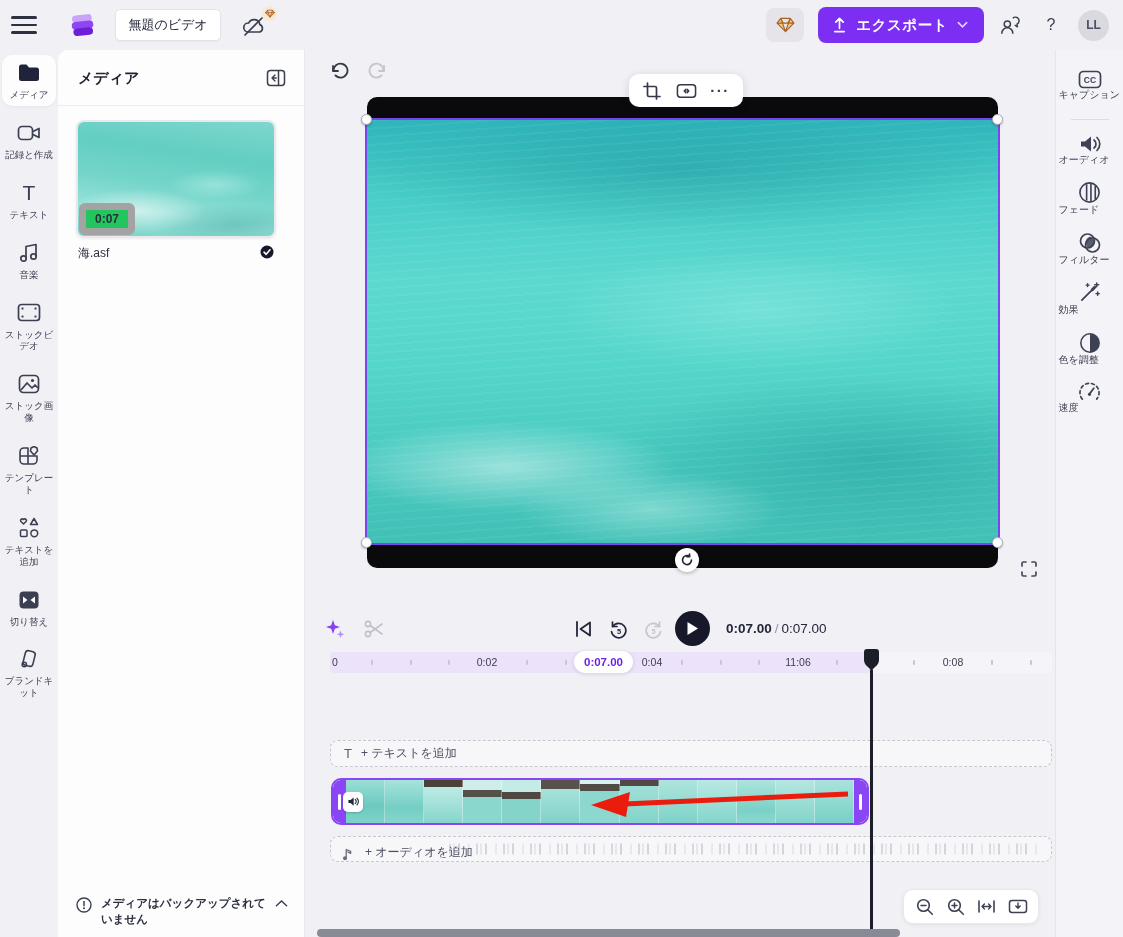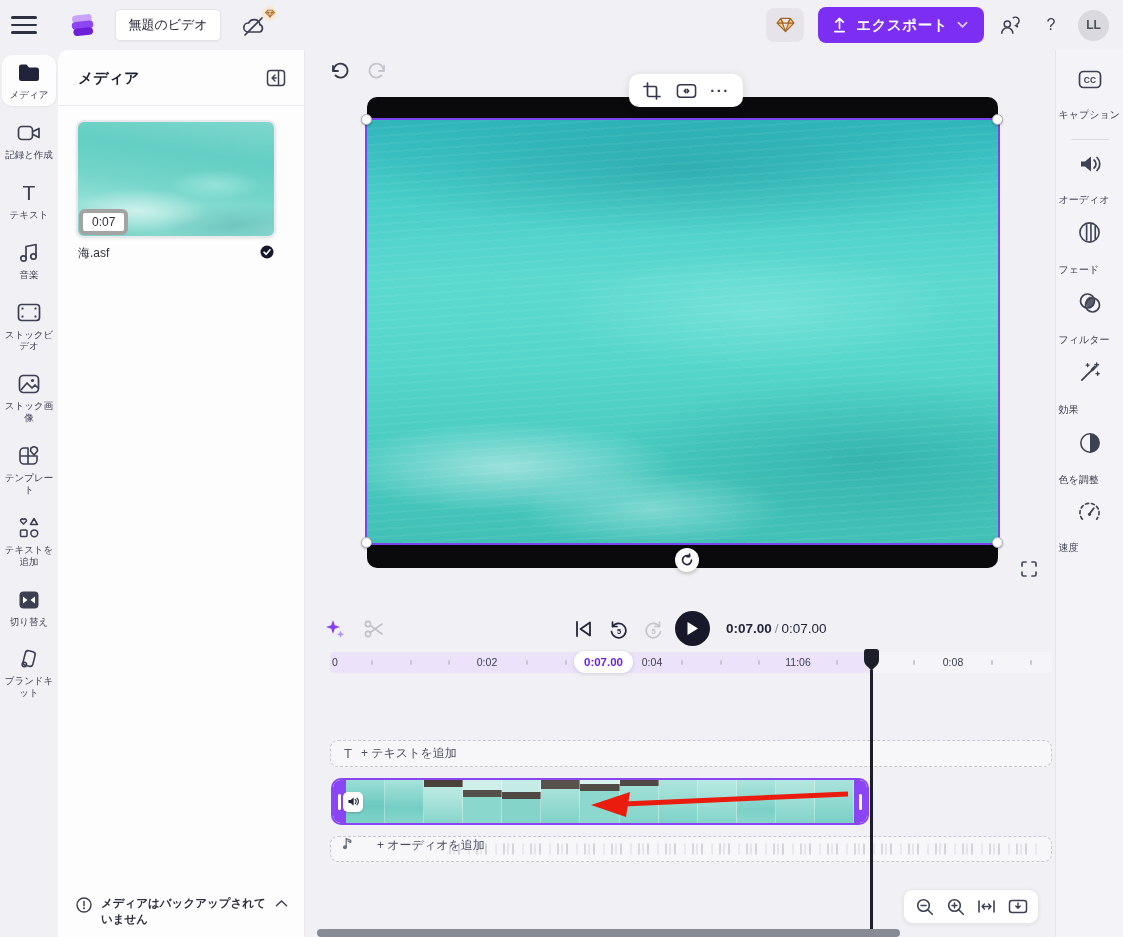--- a/index.html
+++ b/index.html
@@ -43,30 +43,30 @@
   .import-caret { width:30px; background:#7c2ef2; display:flex; align-items:center; justify-content:center; }
   .panel-divider { height:1px; background:#ecebf0; margin-top:15px; }
   .media-card { margin:14px 16px 0 18px; width:200px; cursor:pointer; }
   .thumb-outer { width:200px; height:118px; border-radius:8px; background:#e9e8ed; padding:2px; position:relative; box-shadow:0 1px 3px rgba(0,0,0,.08); }
   .thumb-img { width:100%; height:100%; border-radius:6px;
     background:
       radial-gradient(ellipse 55% 30% at 30% 78%, rgba(255,255,255,.55), transparent 65%),
       radial-gradient(ellipse 40% 22% at 70% 55%, rgba(220,255,248,.35), transparent 60%),
       radial-gradient(ellipse 60% 25% at 80% 90%, rgba(30,140,140,.30), transparent 70%),
       linear-gradient(188deg,#7ed7ce 0%,#63cec3 30%,#74d5ca 55%,#93e0d6 76%,#7ad3c8 100%); }
-  .dur-badge { position:absolute; left:3px; bottom:3px; background:#ffffff; border:4px solid #a3a3a3; border-radius:6px; padding:2px 9px; font-size:12px; font-weight:normal; color:#2c2f3e; }
+  .dur-badge { position:absolute; left:3px; bottom:3px; background:#22c55e; border:7px solid #a3a3a3; border-radius:6px; padding:2px 9px; font-size:12px; font-weight:bold; color:#2c2f3e; }
   .card-name-row { display:flex; justify-content:space-between; margin-top:7px; padding:0 2px; }
   .card-name { font-size:12px; color:#2c2f3e; }
   .backup-note { position:absolute; left:18px; right:10px; bottom:10px; display:flex; gap:9px; align-items:flex-start; }
   .backup-text { flex:1; font-size:11.5px; font-weight:bold; color:#2c2f3e; line-height:1.4; max-width:165px; }
   .backup-chevron { margin-top:4px; cursor:pointer; }
 
   
   .right-rail { position:absolute; right:0; top:50px; bottom:0; width:68px; background:#f4f3f7; border-left:1px solid #e6e4ea; display:flex; flex-direction:column; align-items:center; padding-top:20px; }
-  .rrail-item { display:flex; flex-direction:column; align-items:center; gap:20px; margin-bottom:15px; cursor:pointer; }
+  .rrail-item { display:flex; flex-direction:column; align-items:center; gap:0; margin-bottom:15px; cursor:pointer; }
   .rrail-label { font-size:10px; color:#3d4153; width:62px; line-height:1.25;font-family:Liberation Serif, serif; }
   .rrail-divider { width:38px; height:1px; background:#dedce3; margin:2px 0 14px; }
 
   
   .undo-redo { position:absolute; left:328px; top:60px; display:flex; gap:17px; z-index:5; }
   .ur-btn { width:22px; height:22px; display:flex; align-items:center; justify-content:center; cursor:pointer; }
   .canvas-toolbar { position:absolute; left:629px; top:74px; height:33px; background:#fff; border-radius:10px; box-shadow:0 2px 10px rgba(30,30,50,.14); display:flex; align-items:center; gap:6px; padding:0 9px; z-index:12; }
   .ct-btn { width:28px; height:27px; display:flex; align-items:center; justify-content:center; border-radius:6px; cursor:pointer; color:#34384a; }
   .dots { font-size:15px; font-weight:bold; letter-spacing:1.5px; color:#34384a; }
   .stage { position:absolute; left:367px; top:97px; width:631px; height:471px; background:#0a0a0d; border-radius:10px; z-index:2; }
@@ -97,21 +97,21 @@
   .tick-label { position:absolute; top:4px; font-size:10.5px; color:#3c404f; transform:translateX(-50%); }
   .tick-label.first { transform:none; }
   .minor-tick { position:absolute; top:8px; width:2px; height:5px; background:#c9c6d3; border-radius:1px; }
   .seek-pill { position:absolute; left:574px; top:651px; height:22px; padding:0 10px; background:#fff; border-radius:11px; box-shadow:0 1px 4px rgba(40,20,90,.15); font-size:11.5px; font-weight:bold; color:#6c1fe8; display:flex; align-items:center; z-index:8; }
   .playhead-head { position:absolute; left:862px; top:648px; z-index:31; cursor:pointer; }
   .playhead-line { position:absolute; left:870px; top:669px; width:2.5px; height:262px; background:#1c1e2a; border-radius:2px; z-index:30; }
 
   .track-text { position:absolute; left:330px; top:740px; width:722px; height:27px; border:1.5px dashed #c9c6d2; border-radius:8px; background:rgba(255,255,255,.45); display:flex; align-items:center; gap:9px; padding-left:13px; cursor:pointer; }
   .track-label { font-size:12px; color:#4a4e60; }
   .ttext-icon { font-size:13px; color:#5a5e6e; }
-  .track-audio { position:absolute; left:330px; top:836px; width:722px; height:26px; border:1.5px dashed #c9c6d2; border-radius:8px; background:rgba(255,255,255,.45); display:flex; align-items:flex-start; gap:24px; padding-left:11px; cursor:pointer; }
+  .track-audio { position:absolute; left:330px; top:836px; width:722px; height:26px; border:1.5px dashed #c9c6d2; border-radius:8px; background:rgba(255,255,255,.45); display:flex; align-items:flex-end; gap:12px; padding-left:11px; cursor:pointer; }
   .audio-wave { position:absolute; left:118px; right:8px; top:50%; height:11px; transform:translateY(-50%); border-radius:2px; opacity:.85;
     background:repeating-linear-gradient(90deg, rgba(125,127,142,.30) 0 2px, transparent 2px 4px, rgba(125,127,142,.16) 4px 6px, transparent 6px 9px, rgba(125,127,142,.34) 9px 11px, transparent 11px 19px, rgba(125,127,142,.14) 19px 21px, transparent 21px 27px); }
 
   .video-clip { position:absolute; left:331px; top:778px; width:538px; height:47px; border:2px solid #8a45f5; border-radius:10px; background:#fff; z-index:10; overflow:hidden; cursor:pointer; }
   .trim-handle { position:absolute; top:0; bottom:0; width:13px; background:#8a45f5; display:flex; align-items:center; justify-content:center; cursor:ew-resize; z-index:3; }
   .trim-handle.left { left:0; border-radius:7px 0 0 7px; }
   .trim-handle.right { right:0; border-radius:0 7px 7px 0; }
   .trim-bar { width:3px; height:16px; background:#fff; border-radius:2px; }
   .filmstrip { position:absolute; left:13px; right:13px; top:0; bottom:0; display:flex; }
   .fs-cell { flex:1; border-right:1px solid rgba(255,255,255,.35); background:linear-gradient(180deg,#9adfd6,#6cc9bf 60%,#7fd3c9); }

